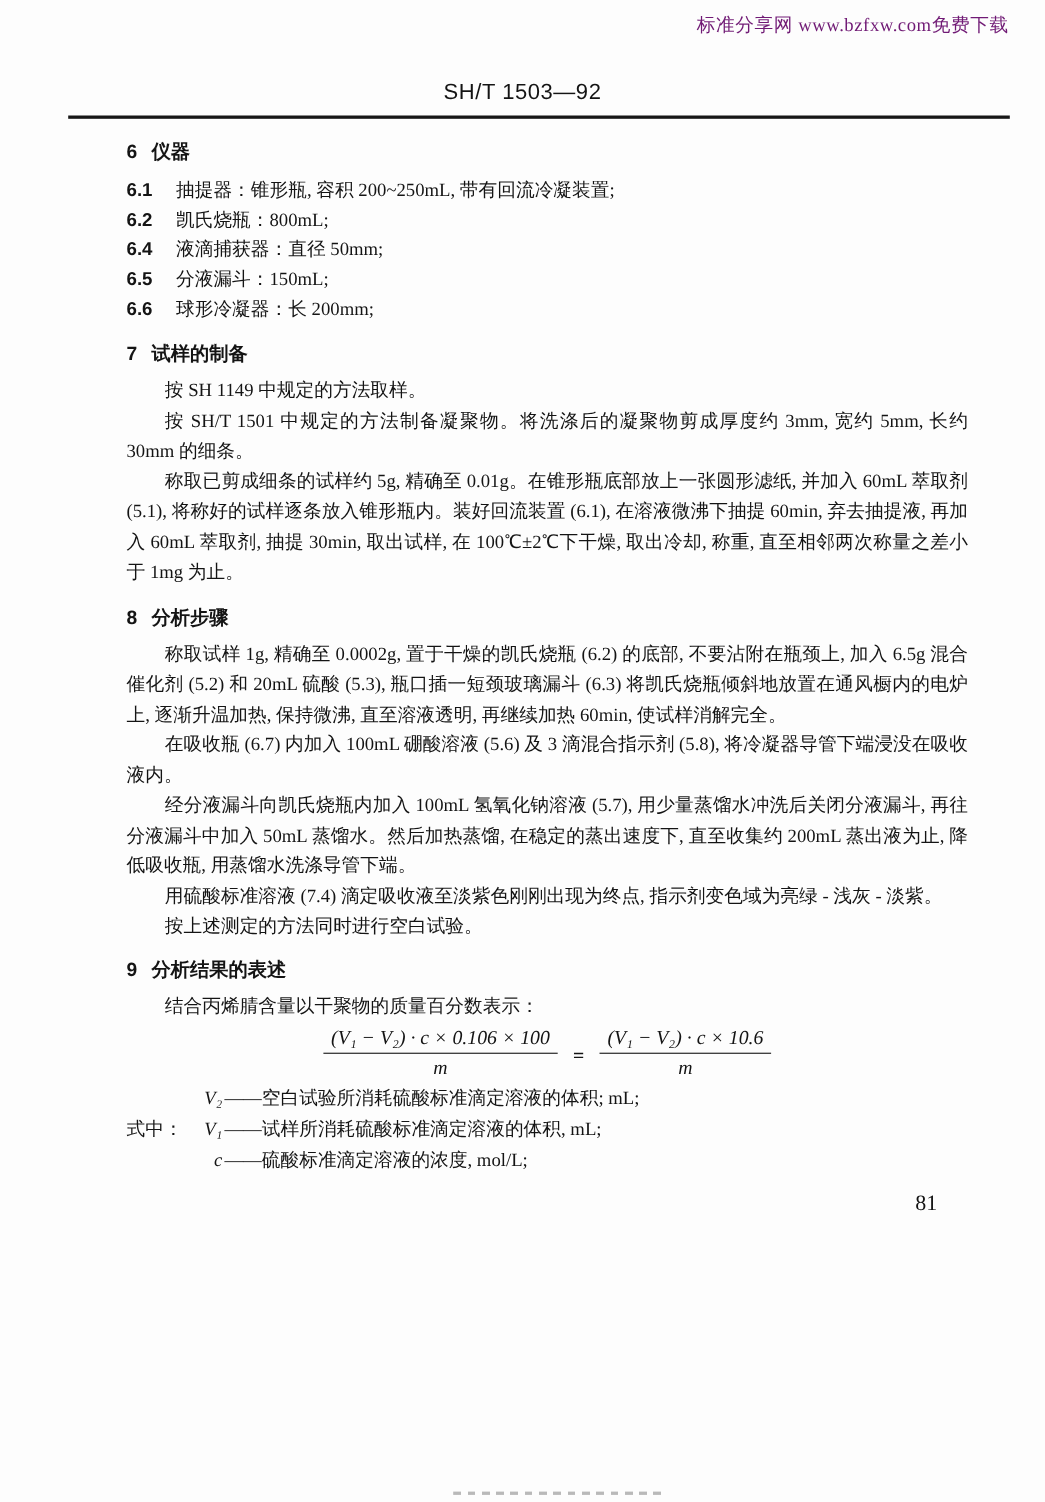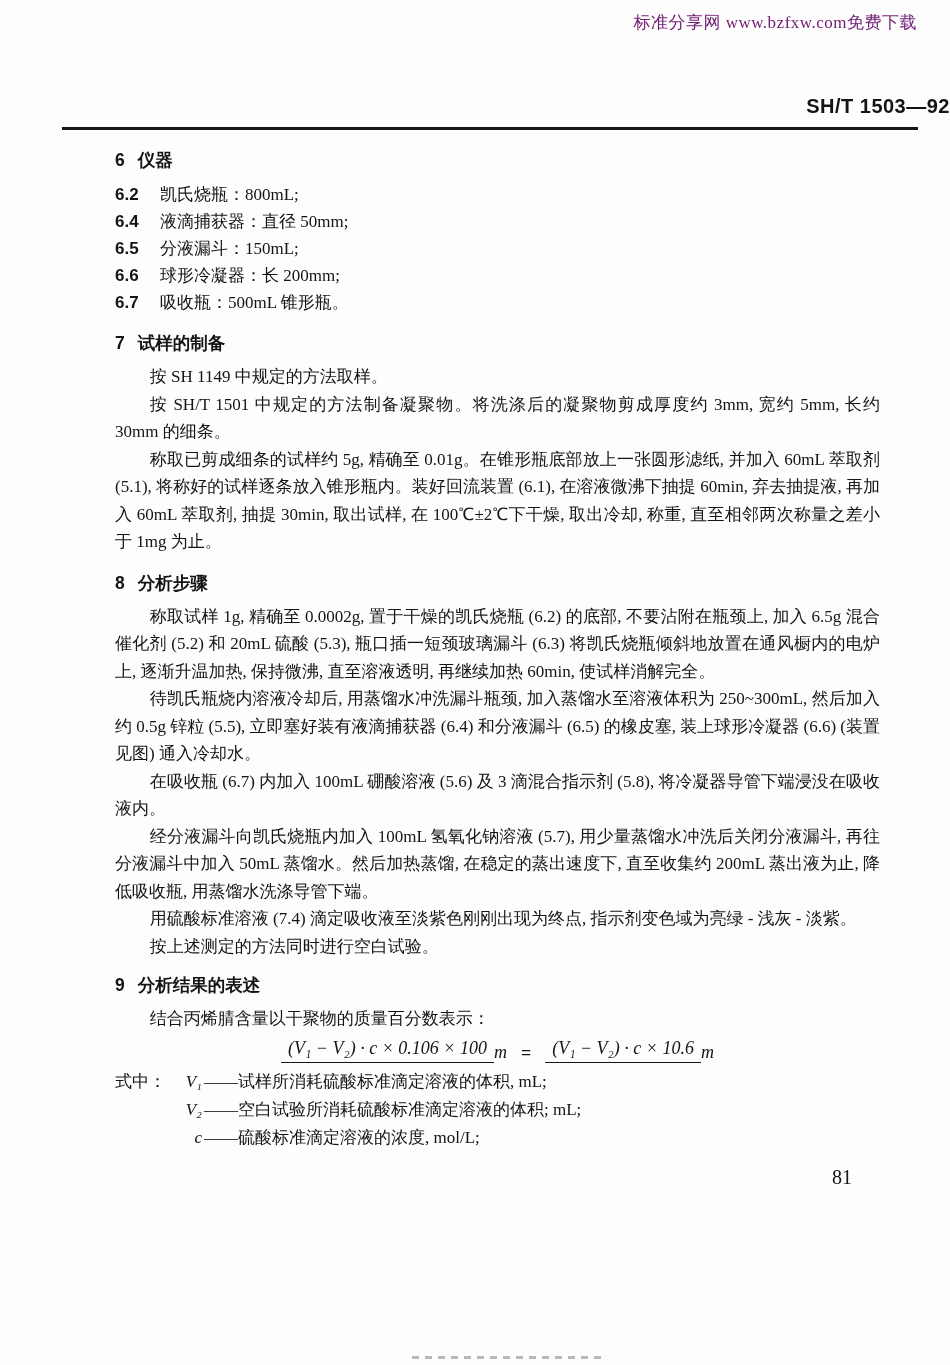--- a/index.html
+++ b/index.html
@@ -11,24 +11,24 @@
     position: relative;
     overflow: hidden;
   }
   .watermark {
     position: absolute; top: 11px; right: 33px;
     font-size: 17px; color: #701a75;
     letter-spacing: 0.5px;
     font-family: "Liberation Serif", serif;
   }
   .doc-header {
-    padding-top: 95px;
-    text-align: right;
+    padding-top: 73px;
+    text-align: center;
     font-family: "Liberation Sans", sans-serif;
-    font-weight: bold;
+    font-weight: normal;
     font-size: 20px;
     letter-spacing: 0.5px;
   }
   .rule {
     margin: 9px 32px 0 62px;
     height: 3px;
     background: #171717;
   }
   .content { margin: 0 70px 0 115px; font-size: 17px; }
 
@@ -61,21 +61,21 @@
     text-indent: 2.05em;
   }
 
   .formula-row {
     display: flex; justify-content: center; align-items: center;
     gap: 14px;
     margin: 4px 0 4px 0;
     font-size: 18px;
     font-style: italic;
   }
-  .frac { display: inline-flex; flex-direction: row; align-items: flex-end; }
+  .frac { display: inline-flex; flex-direction: column; align-items: center; }
   .fnum { padding: 1px 7px 3px 7px; border-bottom: 1.7px solid #141414; white-space: nowrap; }
   .fden { padding-top: 2px; }
   .feq { font-style: normal; font-weight: bold; padding-top: 6px; }
 
   .where-block { margin-top: 4px; line-height: 28px; }
   .where-line { display: flex; }
   .where-label { flex: none; width: 55px; }
   .where-indent { margin-left: 55px; }
   .where-sym { flex: none; width: 32px; text-align: right; font-style: italic; margin-right: 2px; }
 
@@ -96,58 +96,57 @@
 <div class="rule"></div>
 
 <div class="content">
 
   <div class="sec-heading mt-s6">
     <span>6</span>
     <span>仪器</span>
   </div>
   <div class="equip-list">
     <div class="equip-item">
+      <span class="item-num">6.1</span>
+      <span class="item-text">抽提器：锥形瓶, 容积 200~250mL, 带有回流冷凝装置;</span>
+    </div>
+    <div class="equip-item">
       <span class="item-num">6.2</span>
       <span class="item-text">凯氏烧瓶：800mL;</span>
     </div>
     <div class="equip-item">
       <span class="item-num">6.4</span>
       <span class="item-text">液滴捕获器：直径 50mm;</span>
     </div>
     <div class="equip-item">
       <span class="item-num">6.5</span>
       <span class="item-text">分液漏斗：150mL;</span>
     </div>
     <div class="equip-item">
       <span class="item-num">6.6</span>
       <span class="item-text">球形冷凝器：长 200mm;</span>
-    </div>
-    <div class="equip-item">
-      <span class="item-num">6.7</span>
-      <span class="item-text">吸收瓶：500mL 锥形瓶。</span>
     </div>
   </div>
 
   <div class="sec-heading mt-s7">
     <span>7</span>
     <span>试样的制备</span>
   </div>
   <div class="para-block">
     <p class="para">按 SH 1149 中规定的方法取样。</p>
     <p class="para">按 SH/T 1501 中规定的方法制备凝聚物。将洗涤后的凝聚物剪成厚度约 3mm, 宽约 5mm, 长约 30mm 的细条。</p>
     <p class="para">称取已剪成细条的试样约 5g, 精确至 0.01g。在锥形瓶底部放上一张圆形滤纸, 并加入 60mL 萃取剂 (5.1), 将称好的试样逐条放入锥形瓶内。装好回流装置 (6.1), 在溶液微沸下抽提 60min, 弃去抽提液, 再加入 60mL 萃取剂, 抽提 30min, 取出试样, 在 100℃±2℃下干燥, 取出冷却, 称重, 直至相邻两次称量之差小于 1mg 为止。</p>
   </div>
 
   <div class="sec-heading mt-s8">
     <span>8</span>
     <span>分析步骤</span>
   </div>
   <div class="para-block">
     <p class="para">称取试样 1g, 精确至 0.0002g, 置于干燥的凯氏烧瓶 (6.2) 的底部, 不要沾附在瓶颈上, 加入 6.5g 混合催化剂 (5.2) 和 20mL 硫酸 (5.3), 瓶口插一短颈玻璃漏斗 (6.3) 将凯氏烧瓶倾斜地放置在通风橱内的电炉上, 逐渐升温加热, 保持微沸, 直至溶液透明, 再继续加热 60min, 使试样消解完全。</p>
-    <p class="para">待凯氏瓶烧内溶液冷却后, 用蒸馏水冲洗漏斗瓶颈, 加入蒸馏水至溶液体积为 250~300mL, 然后加入约 0.5g 锌粒 (5.5), 立即塞好装有液滴捕获器 (6.4) 和分液漏斗 (6.5) 的橡皮塞, 装上球形冷凝器 (6.6) (装置见图) 通入冷却水。</p>
     <p class="para">在吸收瓶 (6.7) 内加入 100mL 硼酸溶液 (5.6) 及 3 滴混合指示剂 (5.8), 将冷凝器导管下端浸没在吸收液内。</p>
     <p class="para">经分液漏斗向凯氏烧瓶内加入 100mL 氢氧化钠溶液 (5.7), 用少量蒸馏水冲洗后关闭分液漏斗, 再往分液漏斗中加入 50mL 蒸馏水。然后加热蒸馏, 在稳定的蒸出速度下, 直至收集约 200mL 蒸出液为止, 降低吸收瓶, 用蒸馏水洗涤导管下端。</p>
     <p class="para">用硫酸标准溶液 (7.4) 滴定吸收液至淡紫色刚刚出现为终点, 指示剂变色域为亮绿 - 浅灰 - 淡紫。</p>
     <p class="para">按上述测定的方法同时进行空白试验。</p>
   </div>
 
   <div class="sec-heading mt-s9">
     <span>9</span>
     <span>分析结果的表述</span>
   </div>
@@ -160,28 +159,28 @@
         <span class="fden">m</span>
       </span>
       <span class="feq">=</span>
       <span class="frac">
         <span class="fnum">(V₁ − V₂) · c × 10.6</span>
         <span class="fden">m</span>
       </span>
     </div>
 
     <div class="where-block">
+      <div class="where-line where-indent">
+        <span class="where-sym">V₂</span>
+        <span class="where-text">——空白试验所消耗硫酸标准滴定溶液的体积; mL;</span>
+      </div>
       <div class="where-line">
         <span class="where-label">式中：</span>
         <span class="where-sym">V₁</span>
         <span class="where-text">——试样所消耗硫酸标准滴定溶液的体积, mL;</span>
-      </div>
-      <div class="where-line where-indent">
-        <span class="where-sym">V₂</span>
-        <span class="where-text">——空白试验所消耗硫酸标准滴定溶液的体积; mL;</span>
       </div>
       <div class="where-line where-indent">
         <span class="where-sym">c</span>
         <span class="where-text">——硫酸标准滴定溶液的浓度, mol/L;</span>
       </div>
     </div>
 
     <div class="page-num-row">81</div>
   </div>
 

